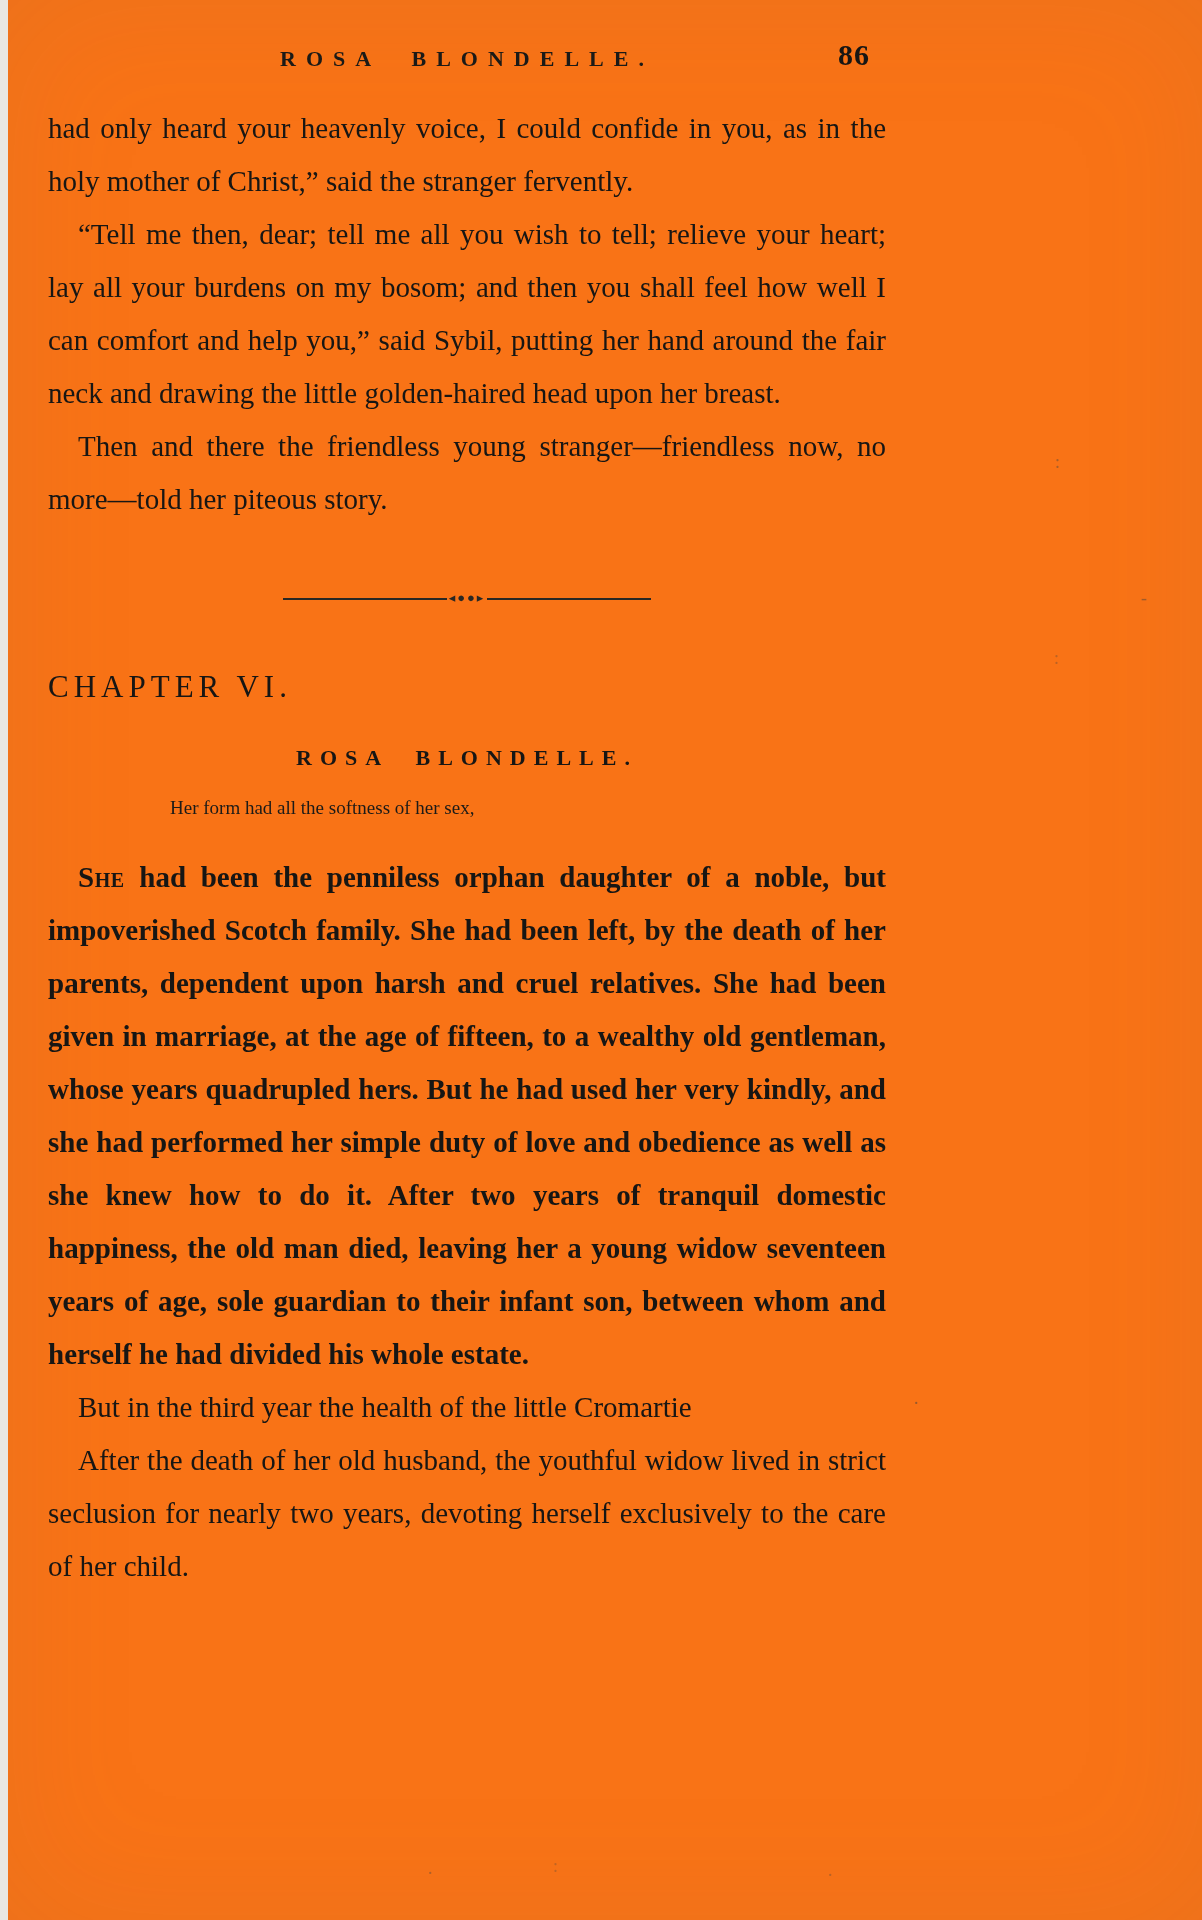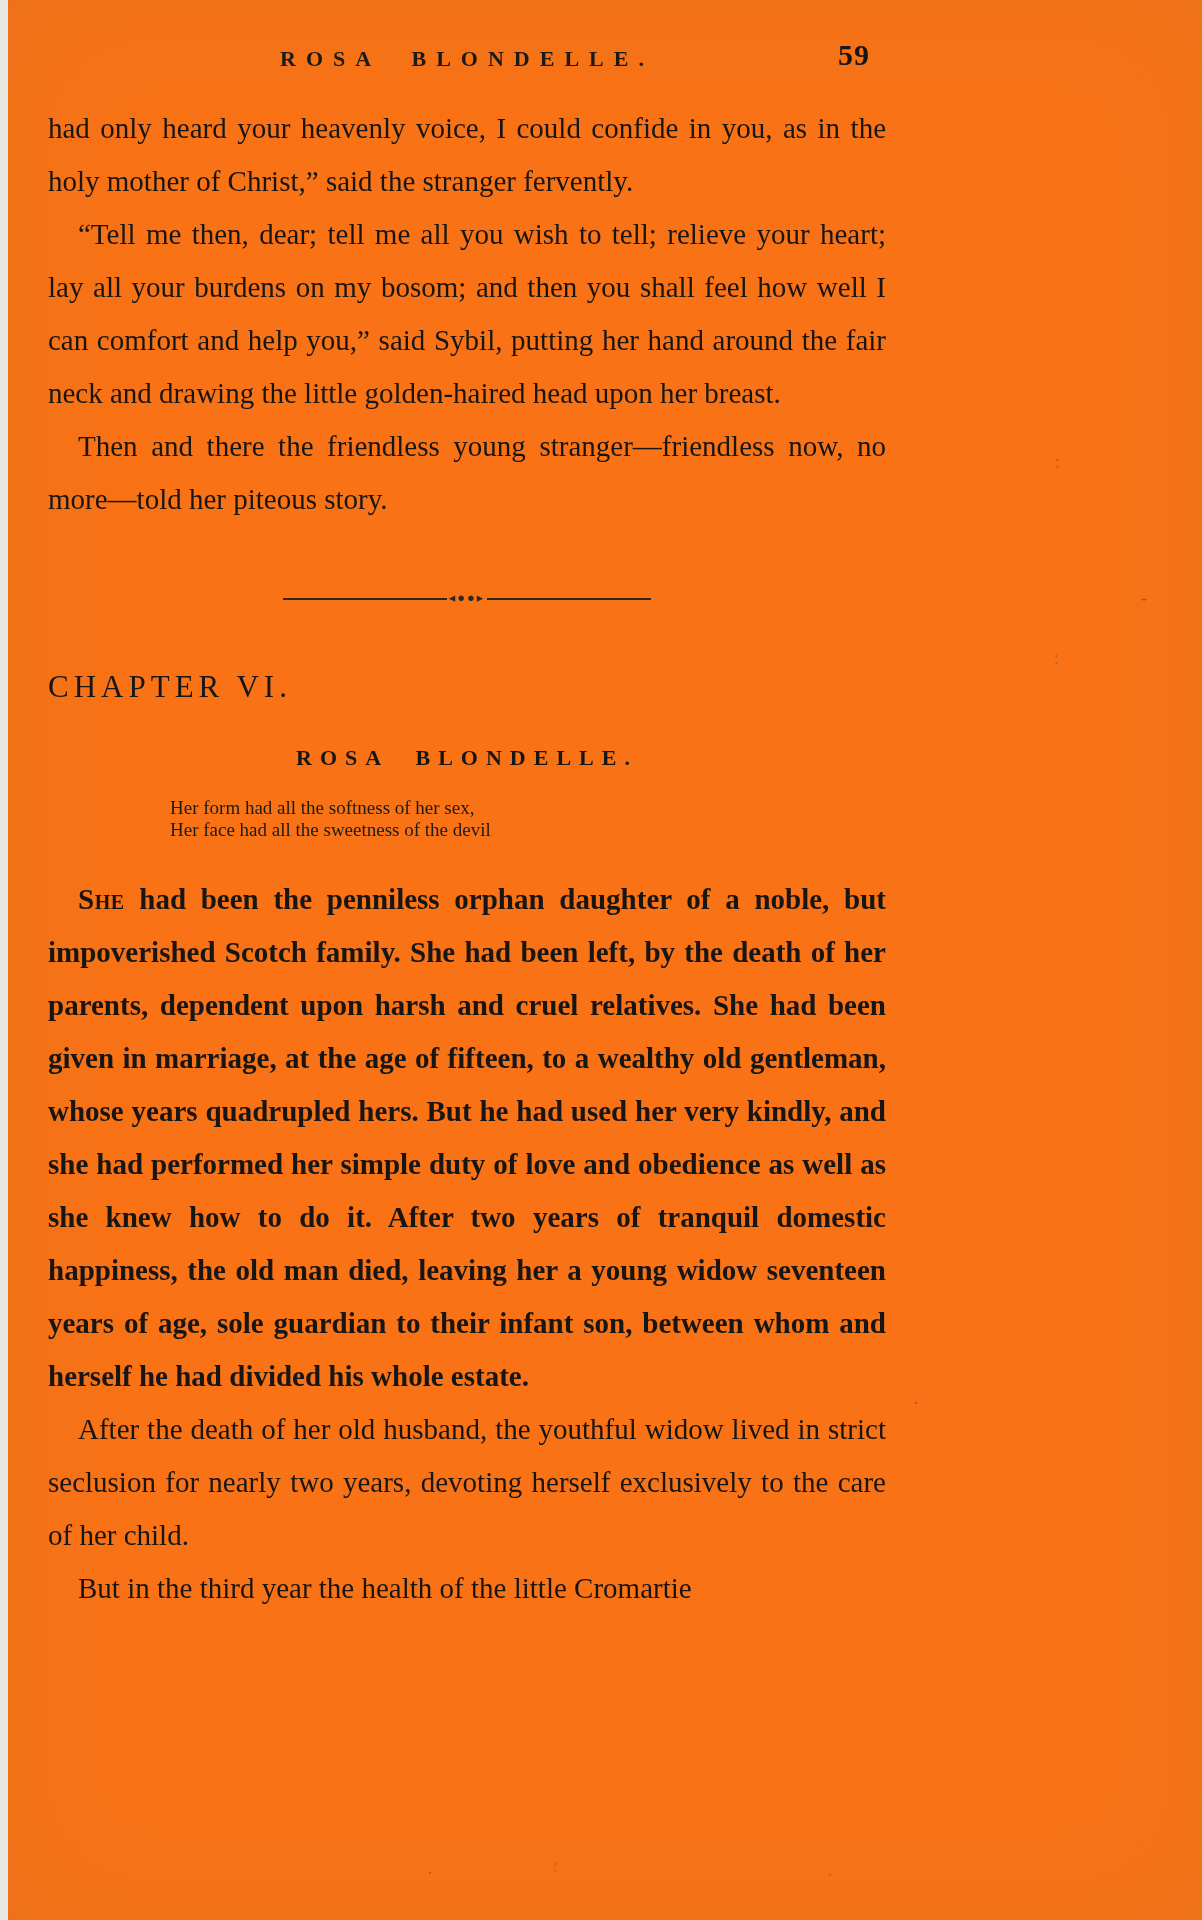--- a/index.html
+++ b/index.html
@@ -118,44 +118,43 @@
 </style>
 </head>
 <body>
 
 <div class="page">
 
   <div class="text-block">
 
     <header class="running-header">
       <div class="running-title">ROSA BLONDELLE.</div>
-      <div class="page-number">59</div>
+      <div class="page-number">86</div>
     </header>
 
     <p class="body-par no-indent first-par">had only heard your heavenly voice, I could confide in you, as in the holy mother of Christ,” said the stranger fervently.</p>
     <p class="body-par">“Tell me then, dear; tell me all you wish to tell; relieve your heart; lay all your burdens on my bosom; and then you shall feel how well I can comfort and help you,” said Sybil, putting her hand around the fair neck and drawing the little golden-haired head upon her breast.</p>
     <p class="body-par">Then and there the friendless young stranger—friendless now, no more—told her piteous story.</p>
 
     <div class="divider">
       <span class="rule"></span>
       <span class="ornament">◂●●▸</span>
       <span class="rule"></span>
     </div>
 
     <h2 class="chapter-heading">CHAPTER VI.</h2>
     <h3 class="chapter-subheading">ROSA BLONDELLE.</h3>
 
     <div class="epigraph">
       <div class="epigraph-line">Her form had all the softness of her sex,</div>
-      <div class="epigraph-line">Her face had all the sweetness of the devil</div>
     </div>
 
     <p class="body-par section-start"><span class="lead-caps">She</span><span> had been the penniless orphan daughter of a noble, but impoverished Scotch family.  She had been left, by the death of her parents, dependent upon harsh and cruel relatives.  She had been given in marriage, at the age of fifteen, to a wealthy old gentleman, whose years quadrupled hers.  But he had used her very kindly, and she had performed her simple duty of love and obedience as well as she knew how to do it.  After two years of tranquil domestic happiness, the old man died, leaving her a young widow seventeen years of age, sole guardian to their infant son, between whom and herself he had divided his whole estate.</span></p>
+    <p class="body-par">But in the third year the health of the little Cromartie</p>
     <p class="body-par">After the death of her old husband, the youthful widow lived in strict seclusion for nearly two years, devoting herself exclusively to the care of her child.</p>
-    <p class="body-par">But in the third year the health of the little Cromartie</p>
 
   </div>
 
   <div>
       <span class="speck" style="left: 1047px; top: 452px; opacity: 0.45;">:</span>
       <span class="speck" style="left: 1133px; top: 588px; opacity: 0.5;">-</span>
       <span class="speck" style="left: 1046px; top: 648px; opacity: 0.35;">:</span>
       <span class="speck" style="left: 906px; top: 1388px; opacity: 0.55;">.</span>
       <span class="speck" style="left: 420px; top: 1858px; opacity: 0.4;">.</span>
       <span class="speck" style="left: 545px; top: 1856px; opacity: 0.3;">:</span>

